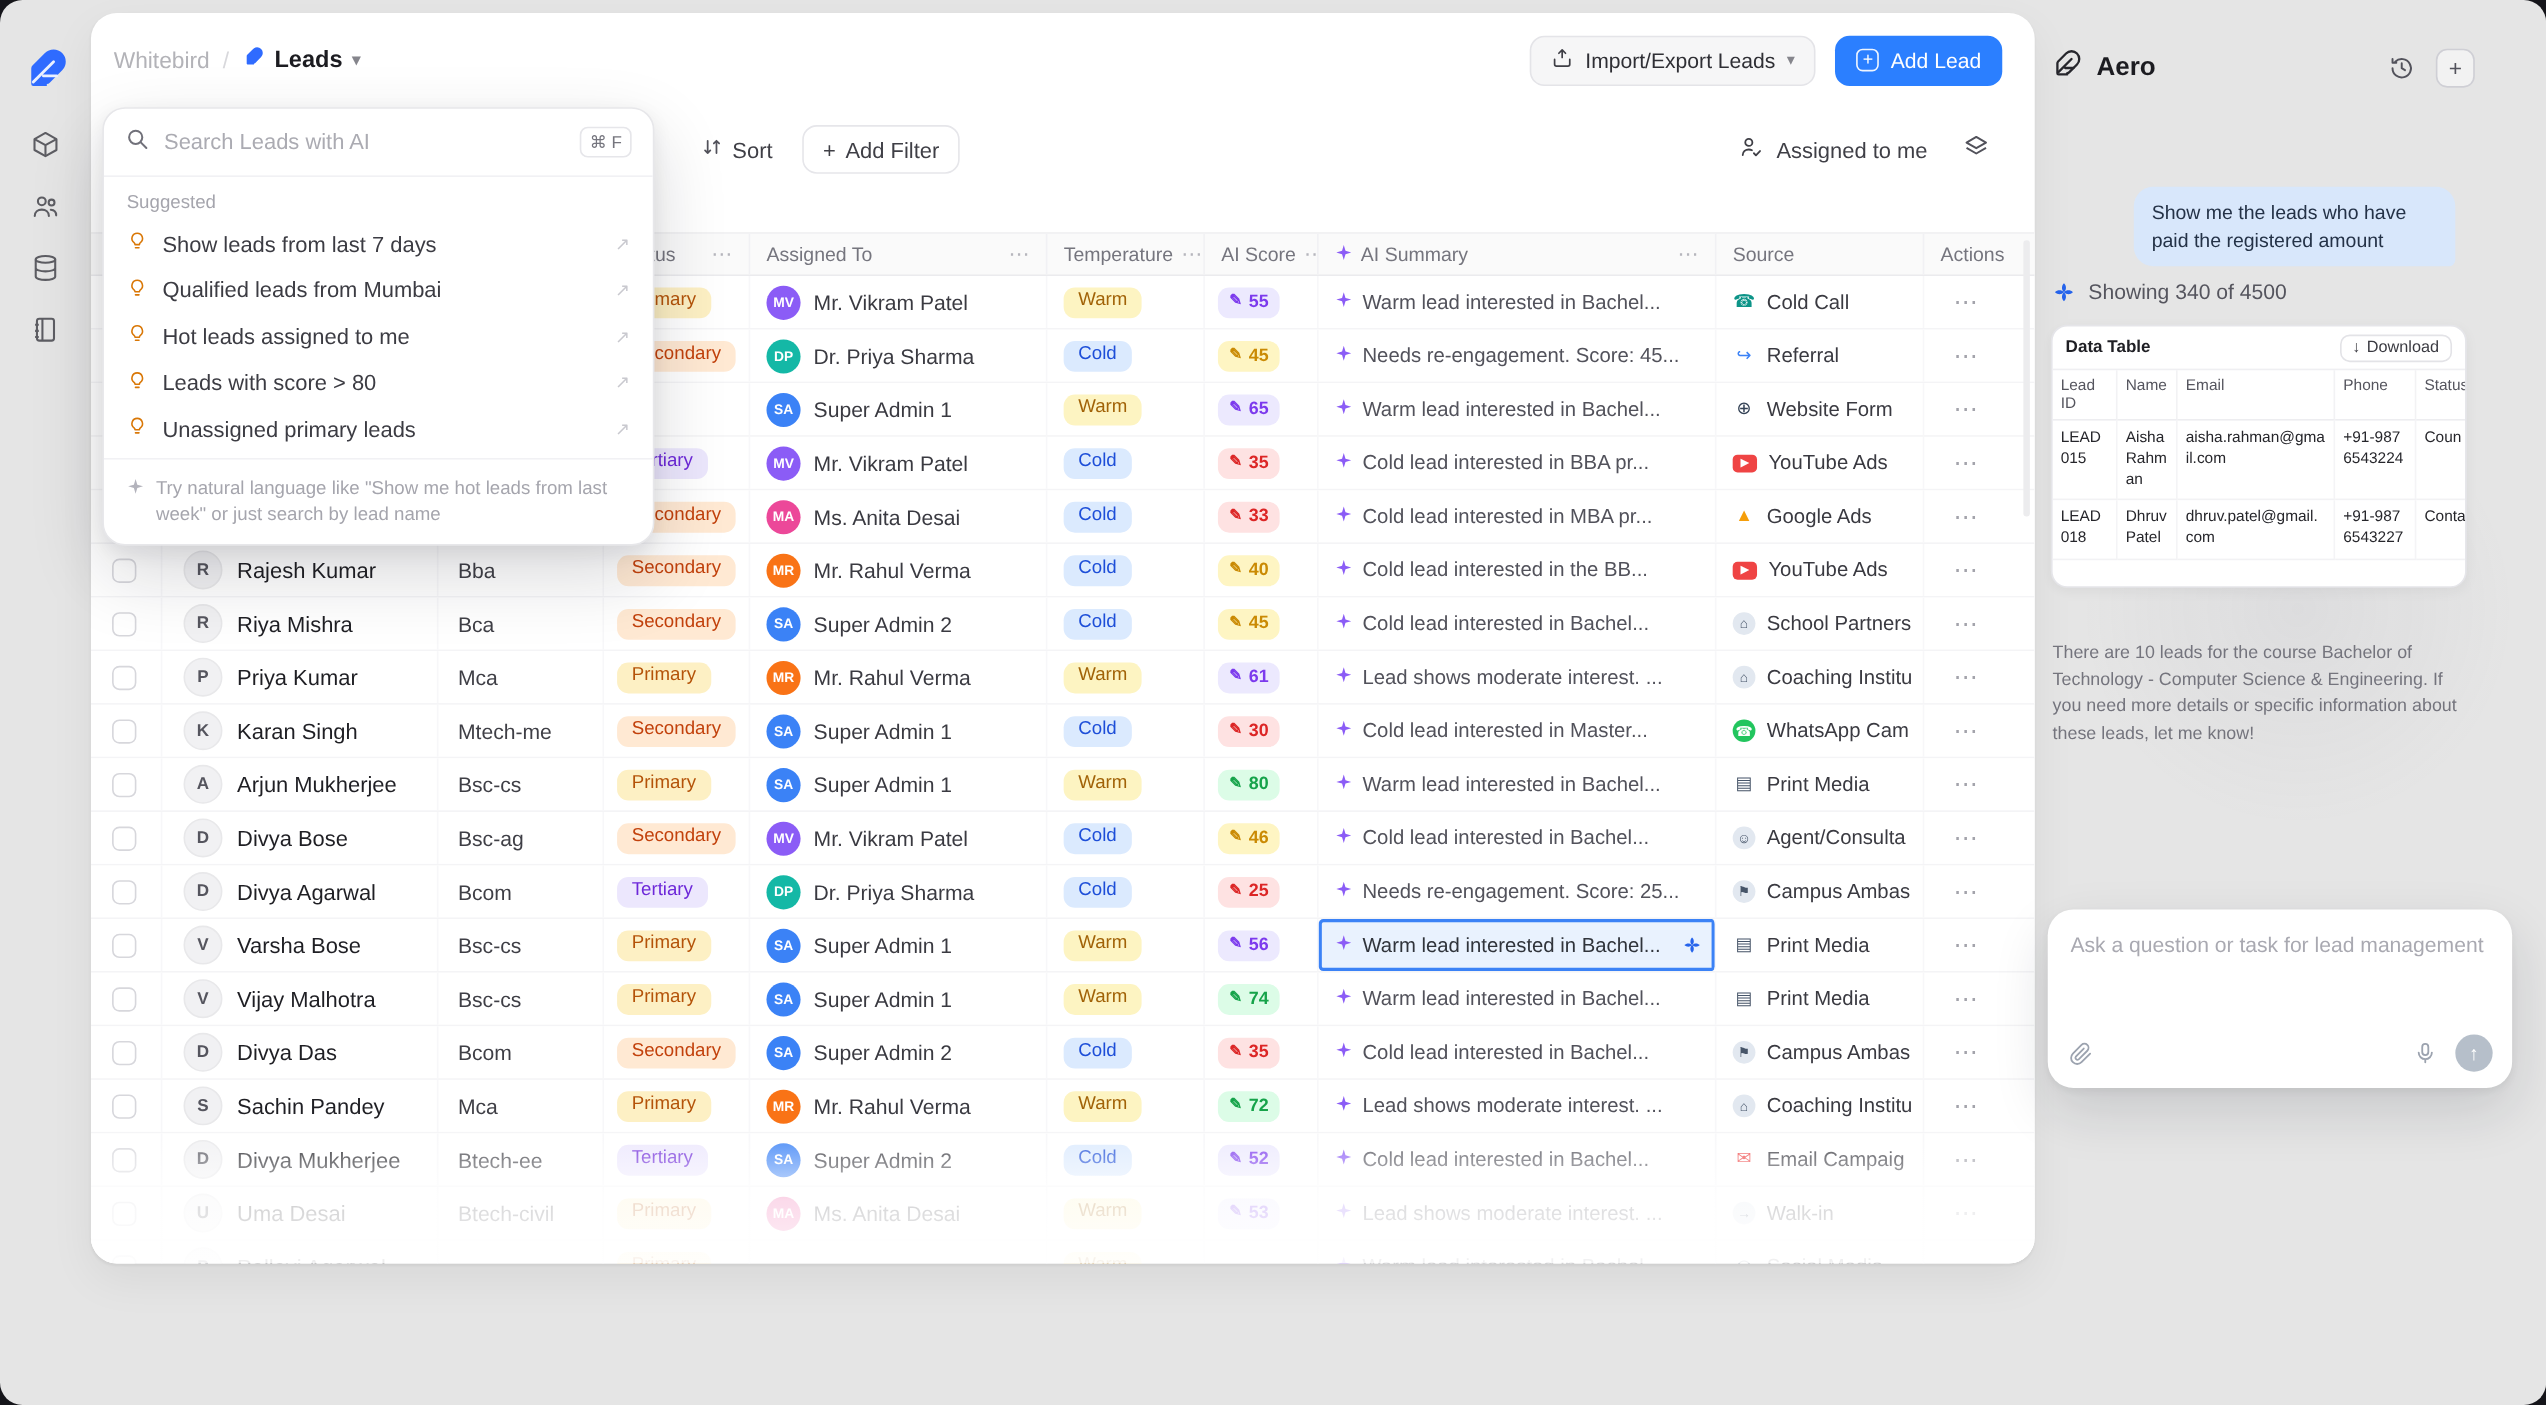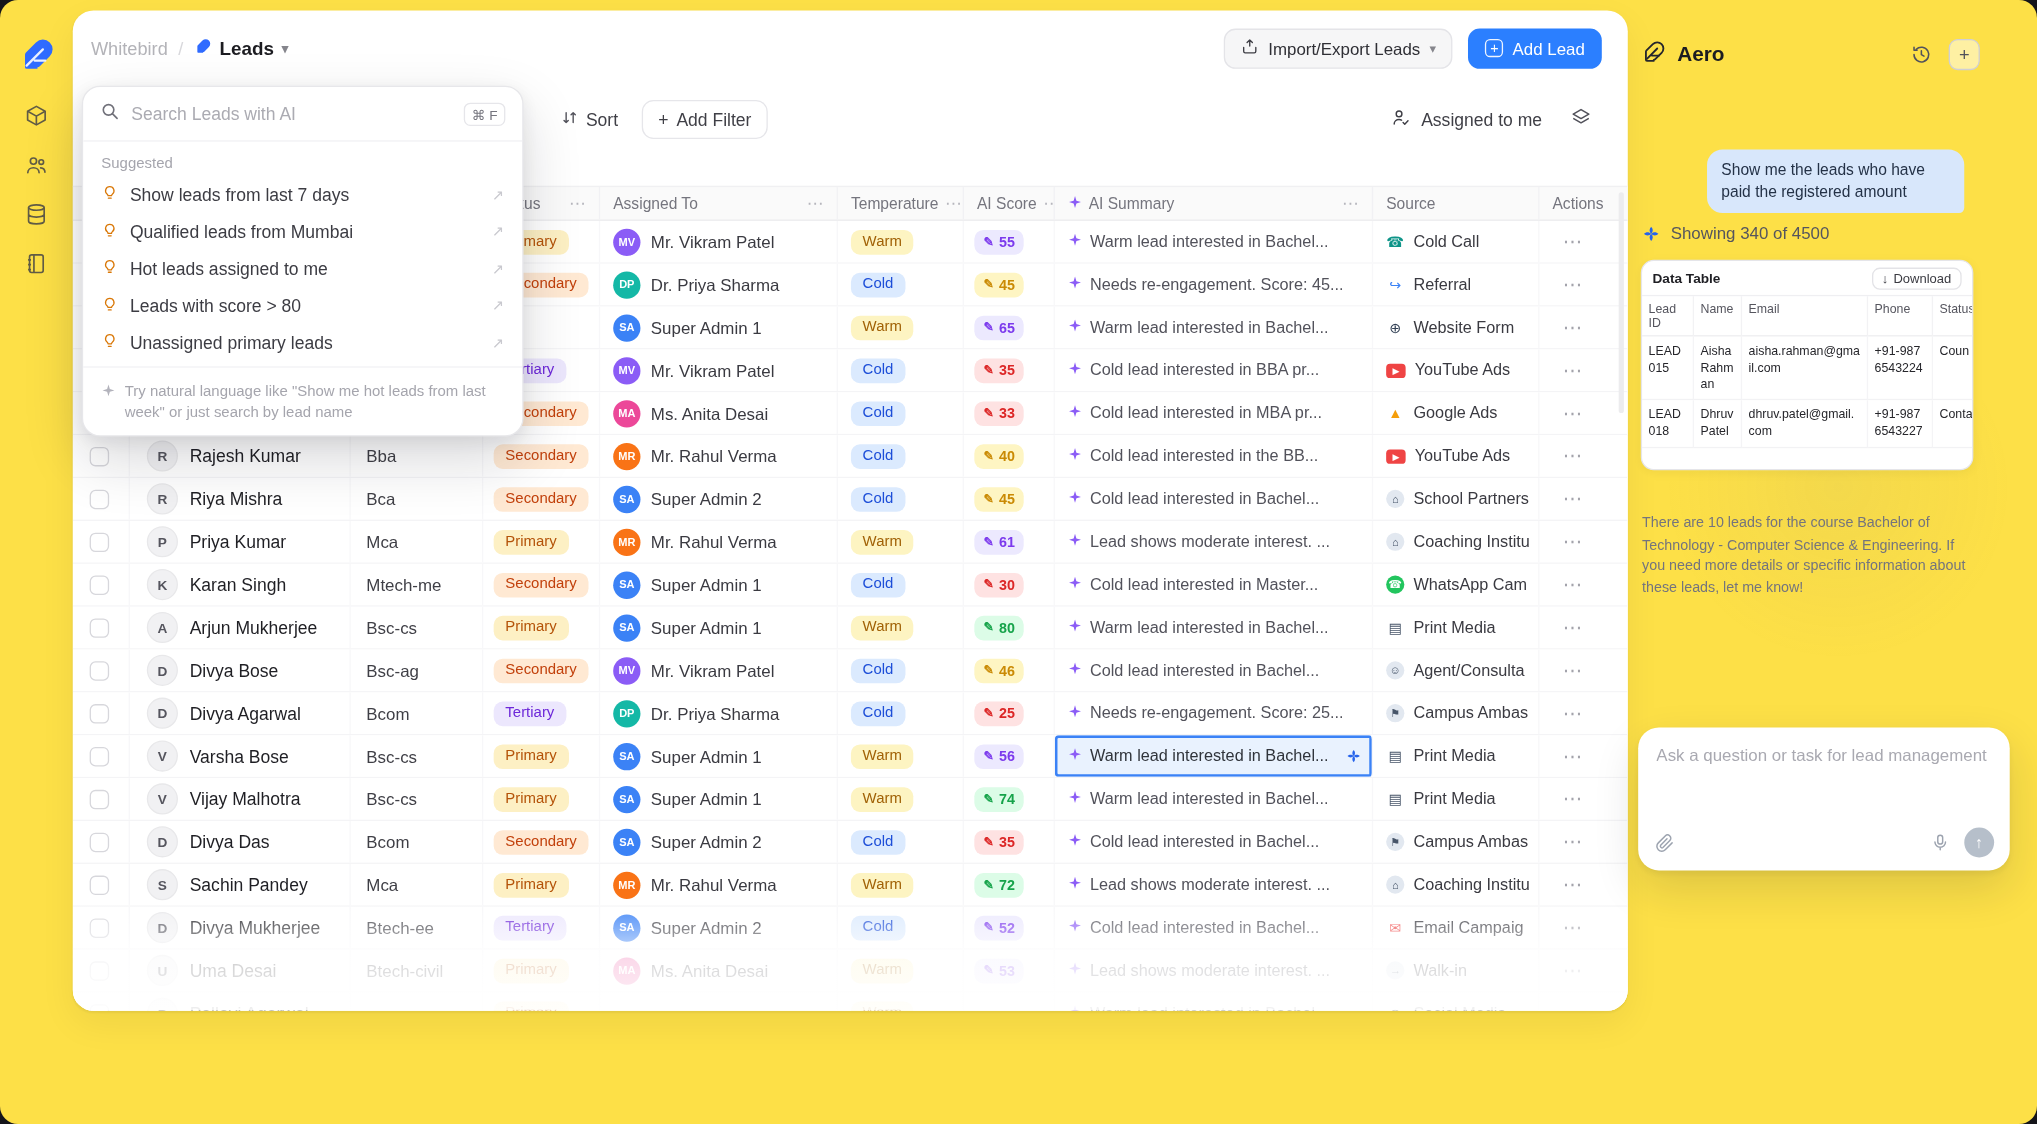--- a/index.html
+++ b/index.html
@@ -1,18 +1,18 @@
 <!DOCTYPE html>
 <html><head>
 <meta charset="utf-8">
 <style>
 *{margin:0;padding:0;box-sizing:border-box}
 :root{--cols:44px 170px 102px 90px 183px 97px 70px 245px 128px 68px}
 body{background:#15151a;width:2037px;height:1124px;font-family:"Liberation Sans",sans-serif}
-.viewport{position:relative;width:2037px;height:1124px;overflow:hidden;border-radius:18px;background:#fde047}
+.viewport{position:relative;width:2037px;height:1124px;overflow:hidden;border-radius:18px;background:#e5e5e5}
 .scale{position:absolute;left:0;top:0;width:1568px;height:866px;transform:scale(1.29911);transform-origin:0 0}
 
 
 .rail{position:absolute;left:0;top:0;width:56px;height:100%;display:flex;flex-direction:column;align-items:center}
 .rail .logo{margin-top:28px;width:30px;height:30px}
 .rail-icons{margin-top:22px;display:flex;flex-direction:column;gap:20px}
 .rail-btn{width:18px;height:18px;opacity:.82;cursor:pointer}
 
 
 .card{position:absolute;left:56px;top:8px;width:1197px;height:770px;background:#fff;border-radius:16px;overflow:hidden;box-shadow:0 1px 2px rgba(0,0,0,.06),0 10px 28px rgba(0,0,0,.06)}

